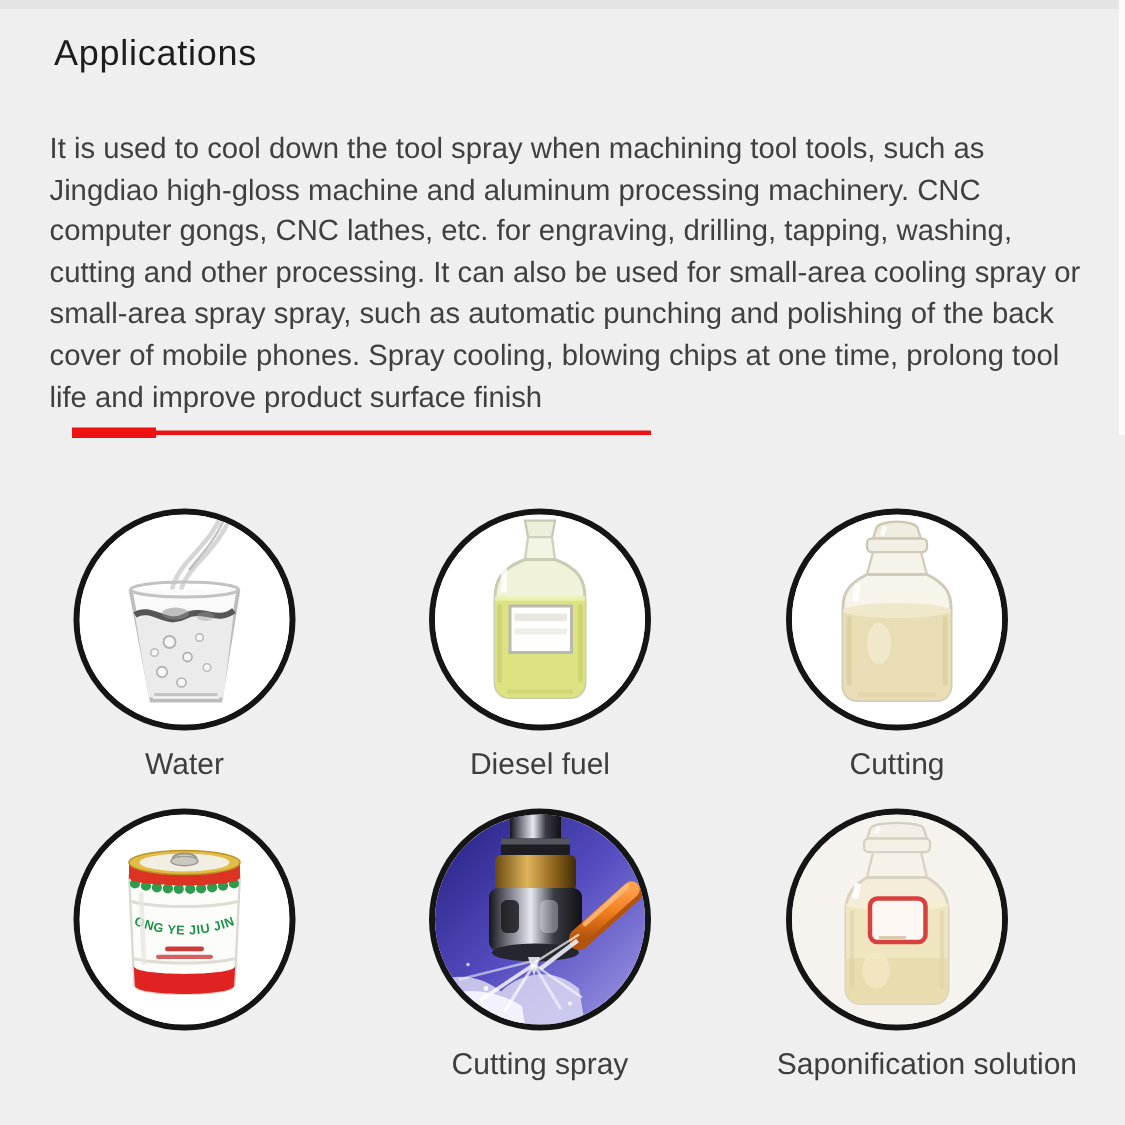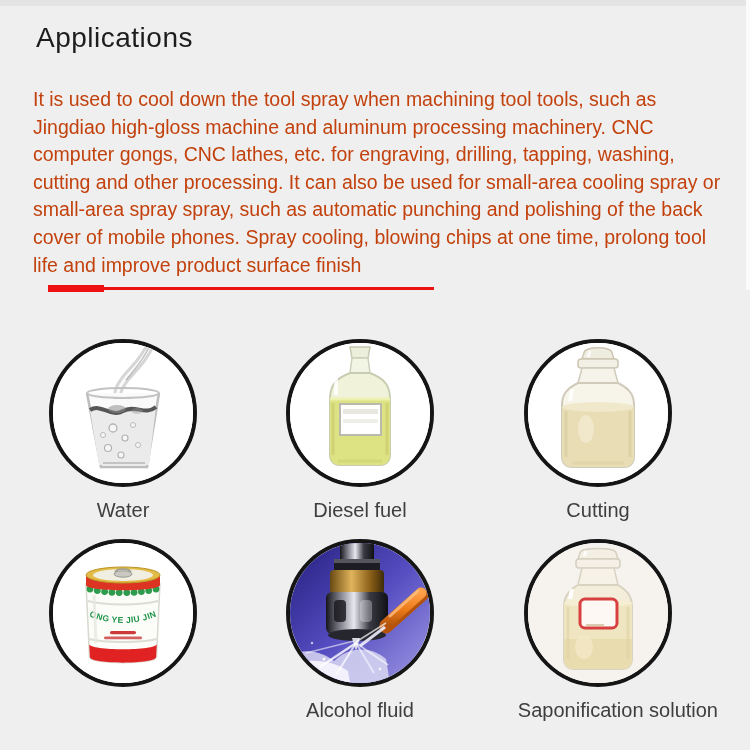--- a/index.html
+++ b/index.html
@@ -7,25 +7,25 @@
     width:750px; height:750px;
     background:#efefef;
     font-family:"Liberation Sans", sans-serif;
     position:relative; overflow:hidden;
   }
   .page { position:absolute; inset:0; }
   .top-strip { position:absolute; top:0; left:0; width:750px; height:6px; background:#e4e4e4; }
   .right-strip { position:absolute; top:0; right:0; width:4px; height:290px; background:#fbfbfb; }
   .page-title {
     position:absolute; left:36px; top:22px; margin:0;
-    font-size:28px; font-weight:400; color:#1d1d1d; letter-spacing:0.5px;
+    font-size:24px; font-weight:400; color:#1d1d1d; letter-spacing:0.5px;
   }
   .description {
     position:absolute; left:33px; top:86px; width:694px; margin:0;
-    font-size:19.5px; line-height:27.6px; color:#c2410c;
+    font-size:19.5px; line-height:27.6px; color:#404040;
   }
   .red-divider { position:absolute; left:48px; top:285px; display:flex; align-items:center; }
   .red-divider .thick { width:56px; height:7px; background:#ee1111; }
   .red-divider .thin  { width:330px; height:3px; background:#ee1111; }
 
   .cell { position:absolute; width:240px; text-align:center; }
   .circle {
     width:148px; height:148px; margin:0 auto;
     border:4px solid #151515; border-radius:50%;
     background:#fff; overflow:hidden; box-sizing:border-box;
@@ -210,21 +210,21 @@
         <path d="M66,100 L30,124" stroke="#ffffff" stroke-width="2.5" opacity="0.8"></path>
         <path d="M66,100 L46,132" stroke="#ffffff" stroke-width="2" opacity="0.7"></path>
         <path d="M66,100 L84,130" stroke="#f2f2ff" stroke-width="2" opacity="0.7"></path>
         <path d="M66,100 L98,122" stroke="#ffffff" stroke-width="1.8" opacity="0.6"></path>
         <path d="M64,98 L16,110" stroke="#ffffff" stroke-width="1.6" opacity="0.55"></path>
         <circle cx="34" cy="116" r="1.6" fill="#ffffff" opacity="0.9"></circle>
         <circle cx="90" cy="126" r="1.4" fill="#ffffff" opacity="0.8"></circle>
         <circle cx="22" cy="100" r="1.2" fill="#ffffff" opacity="0.7"></circle>
       </svg>
     </div>
-    <div class="cell-label">Alcohol fluid</div>
+    <div class="cell-label">Cutting spray</div>
   </div>
 
   <div class="cell" id="cell-sapon">
     <div class="circle">
       <svg viewBox="0 0 140 140">
         <rect x="0" y="0" width="140" height="140" fill="#f6f3ee"></rect>
         <path d="M52,10 C52,4 88,4 88,10 L90,16 L50,16 Z" fill="#f3efe4" stroke="#d5cfc0" stroke-width="1.5"></path>
         <rect x="48" y="16" width="44" height="9" rx="3" fill="#f4f0e6" stroke="#d5cfc0" stroke-width="1.5"></rect>
         <path d="M54,25 L86,25 L90,42 L50,42 Z" fill="#f6f2e8" stroke="#d8d2c2" stroke-width="1.5"></path>
         <path d="M50,42 C40,48 36,54 36,64 L36,116 C36,122 40,126 46,126 L94,126 C100,126 104,122 104,116 L104,64 C104,54 100,48 90,42 Z" fill="#f3edda" stroke="#d8d2c0" stroke-width="2"></path>

